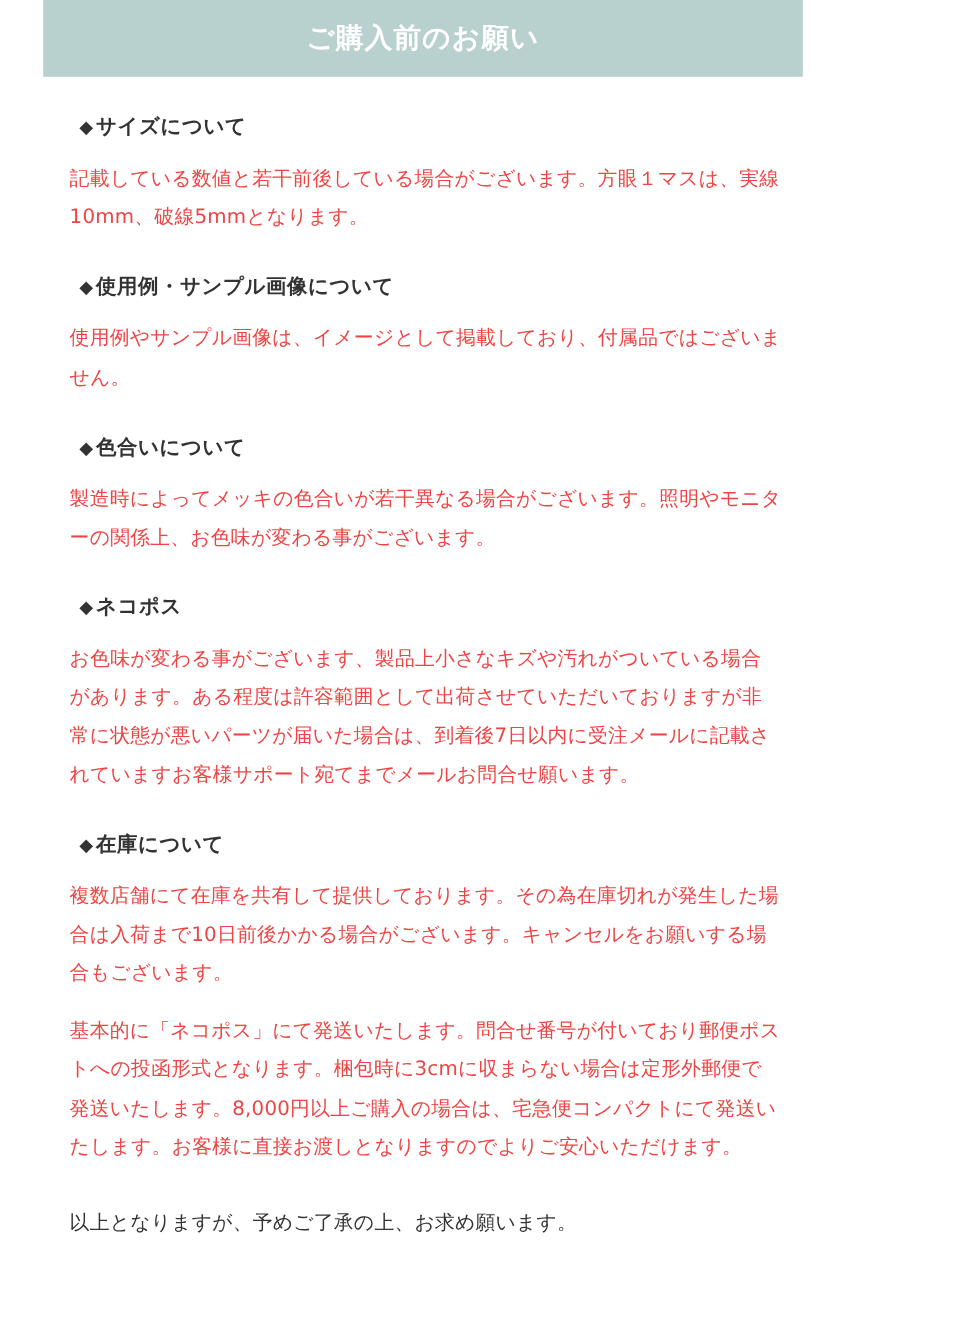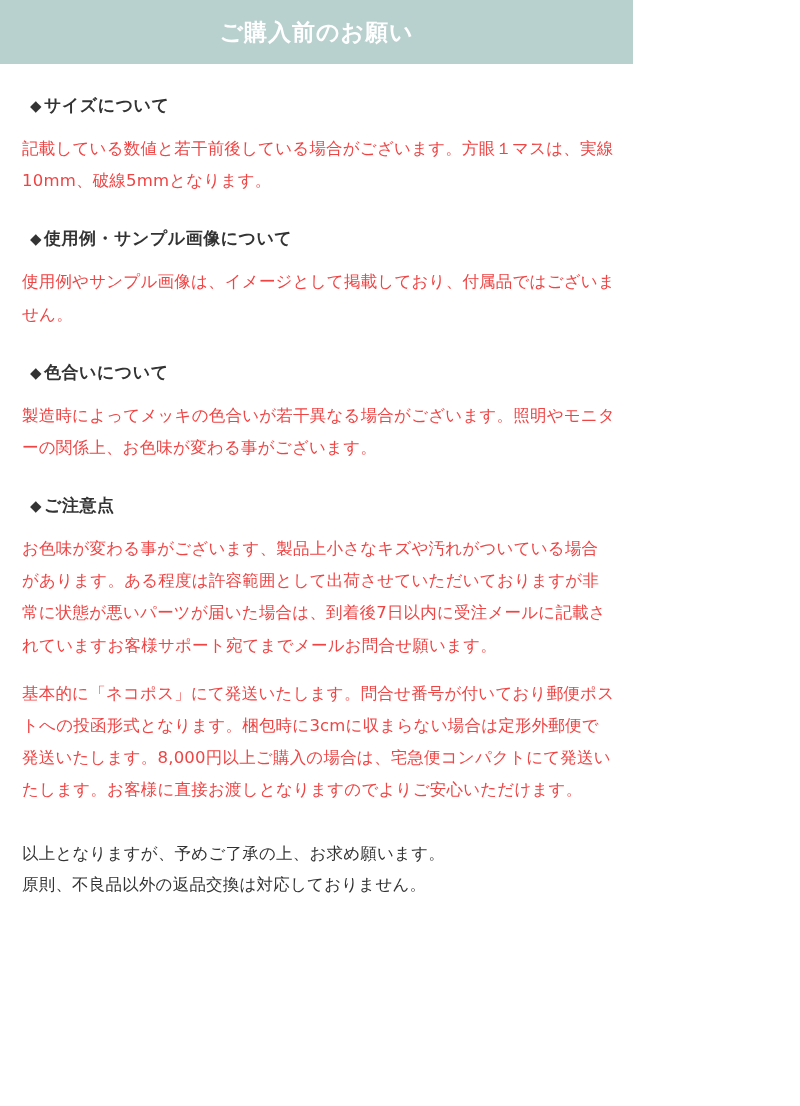--- a/index.html
+++ b/index.html
@@ -12,20 +12,21 @@
     background: #ffffff;
     font-family: "DejaVu Sans", "Liberation Sans", sans-serif;
     color: #333333;
   }
   .page {
     width: 633px;
     min-height: 1106px;
     box-sizing: border-box;
     background: #ffffff;
     position: relative;
+    margin-left: 36px;
   }
   .header-band {
     background: #b8d0ce;
     height: 64px;
     display: flex;
     align-items: center;
     justify-content: center;
   }
   .header-title {
     font-size: 23px;
@@ -59,20 +60,21 @@
     color: #ef4444;
     margin: 16px 0 0 4px;
     letter-spacing: 0.2px;
   }
   .footer-note {
     font-size: 16.5px;
     line-height: 1.75;
     color: #333333;
     margin: 34px 0 0 4px;
     letter-spacing: 0.2px;
+    font-family: Liberation Mono, monospace;
   }
   .footer-note div {
     margin-bottom: 2px;
   }
 </style>
 </head>
 <body>
 
 <div class="page">
 
@@ -98,29 +100,34 @@
 
     <div class="section">
       <div class="section-heading">
         <span class="diamond">◆</span><span>色合いについて</span>
       </div>
       <div class="section-body">製造時によってメッキの色合いが若干異なる場合がございます。照明やモニターの関係上、お色味が変わる事がございます。</div>
     </div>
 
     <div class="section">
       <div class="section-heading">
-        <span class="diamond">◆</span><span>ご注意点</span>
+        <span class="diamond">◆</span><span>ネコポス</span>
       </div>
       <div class="section-body">お色味が変わる事がございます、製品上小さなキズや汚れがついている場合があります。ある程度は許容範囲として出荷させていただいておりますが非常に状態が悪いパーツが届いた場合は、到着後7日以内に受注メールに記載されていますお客様サポート宛てまでメールお問合せ願います。</div>
     </div>
 
+    <div class="section">
+      <div class="section-heading">
+        <span class="diamond">◆</span><span>在庫について</span>
+      </div>
+      <div class="section-body">複数店舗にて在庫を共有して提供しております。その為在庫切れが発生した場合は入荷まで10日前後かかる場合がございます。キャンセルをお願いする場合もございます。</div>
+    </div>
 
     <div class="section">
       <div class="section-body">基本的に「ネコポス」にて発送いたします。問合せ番号が付いており郵便ポストへの投函形式となります。梱包時に3cmに収まらない場合は定形外郵便で発送いたします。8,000円以上ご購入の場合は、宅急便コンパクトにて発送いたします。お客様に直接お渡しとなりますのでよりご安心いただけます。</div>
     </div>
 
     <div class="footer-note">
       <div>以上となりますが、予めご了承の上、お求め願います。</div>
-      <div>原則、不良品以外の返品交換は対応しておりません。</div>
     </div>
 
   </div>
 </div>
 
 </body></html>

